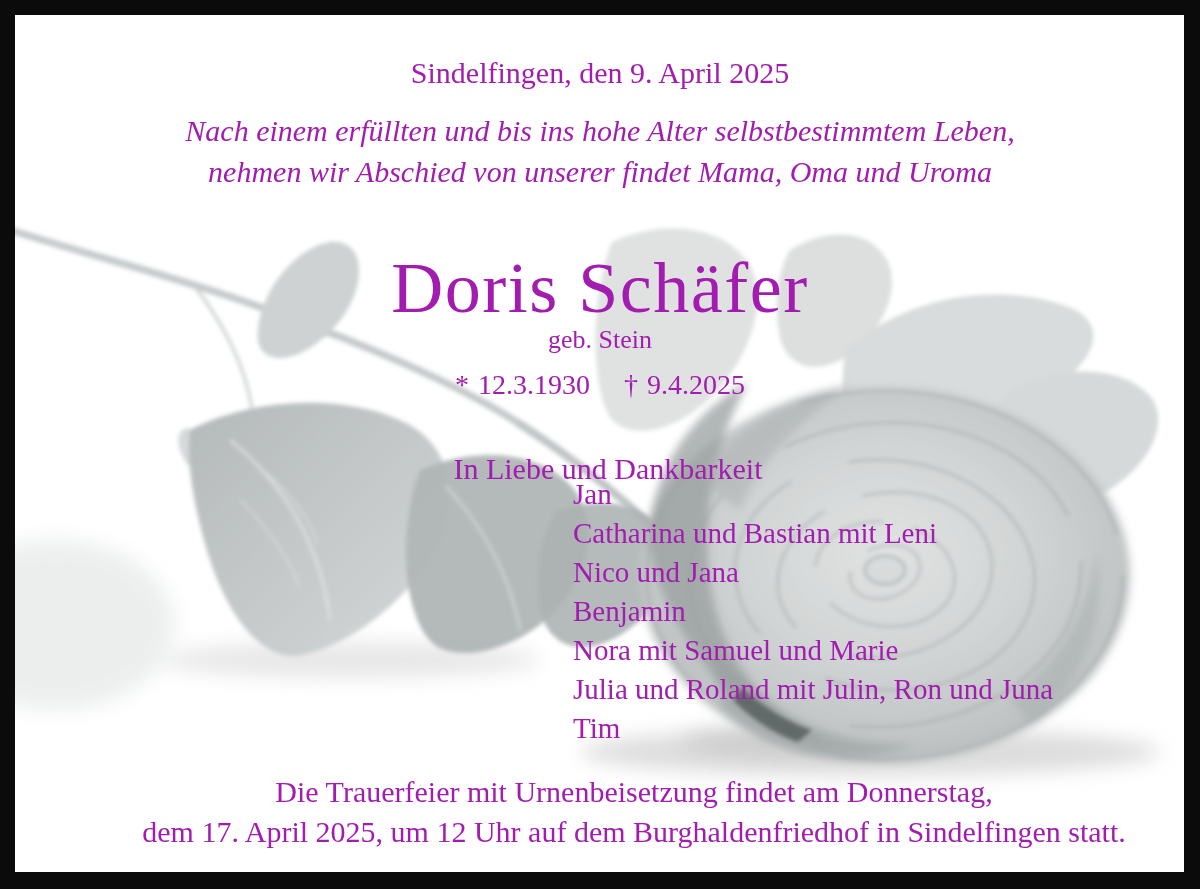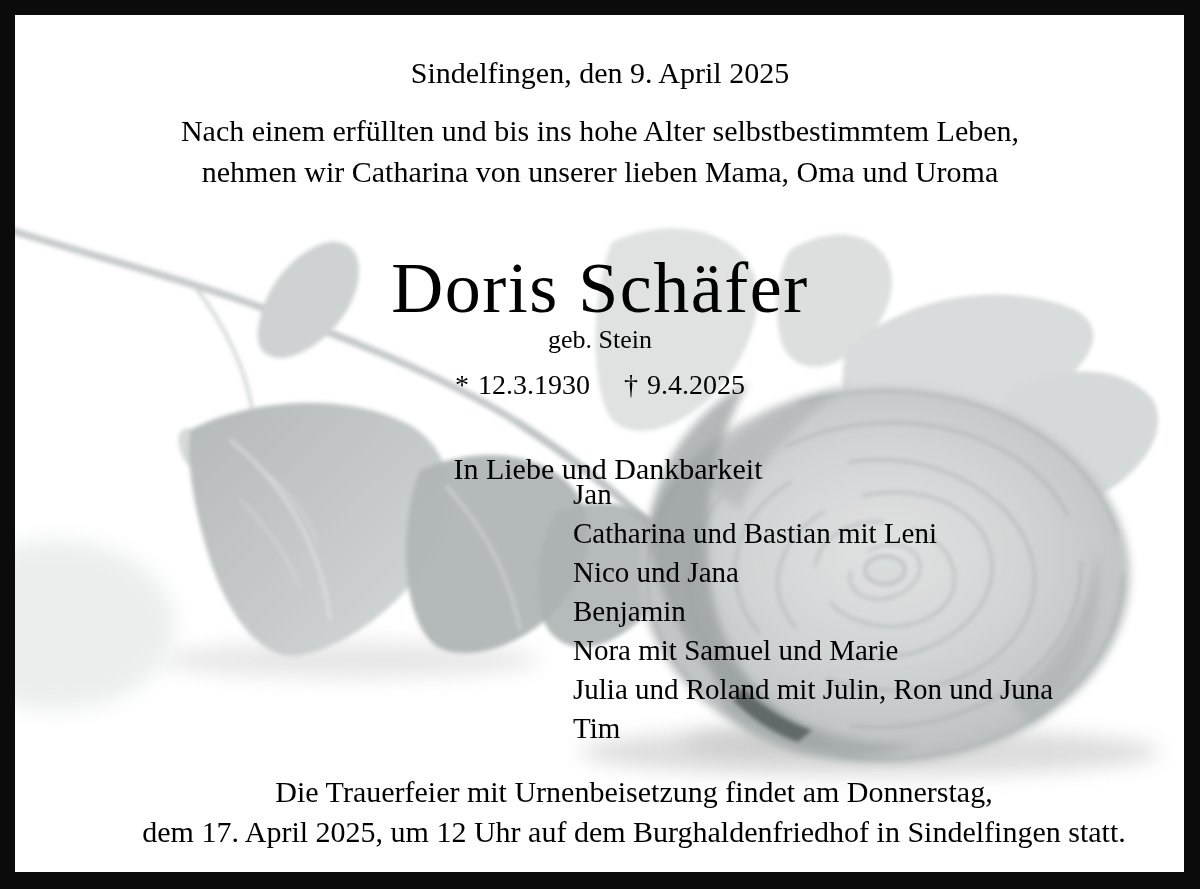--- a/index.html
+++ b/index.html
@@ -3,21 +3,21 @@
 <meta charset="utf-8">
 <style>
   html, body { margin: 0; padding: 0; background: #e8e8e8; }
   .page {
     position: relative;
     width: 1200px;
     height: 889px;
     background: #ffffff;
     overflow: hidden;
     font-family: "Liberation Serif", "DejaVu Serif", serif;
-    color: #000000;
+    color: #a21caf;
   }
   .bg-photo {
     position: absolute;
     inset: 0;
     width: 100%;
     height: 100%;
   }
   .frame {
     position: absolute;
     inset: 0;
@@ -30,21 +30,21 @@
   }
   .txt {
     position: absolute;
     left: 0;
     width: 100%;
     text-align: center;
     z-index: 10;
     white-space: nowrap;
   }
   .dateline   { top: 55px;  font-size: 30px; line-height: 36px; }
-  .intro      { top: 110px; font-size: 30px; line-height: 41px; }
+  .intro      { top: 110px; font-size: 30px; line-height: 41px; font-style: italic; }
   .name       { top: 250px; font-size: 72px; line-height: 76px; letter-spacing: 1.5px; }
   .maiden     { top: 325px; font-size: 26px; line-height: 30px; }
   .dates      { top: 369px; font-size: 28px; line-height: 32px; }
   .dates .death-group { margin-left: 34px; }
   .dates .sym { display: inline-block; margin-right: 9px; }
   .farewell   { top: 451px; font-size: 30px; line-height: 36px; margin-left: 8px; }
   .mourners {
     position: absolute;
     z-index: 10;
     text-align: left;
@@ -131,21 +131,21 @@
       </g>
       <ellipse cx="885" cy="570" rx="20" ry="14" fill="#d7dada" stroke="#8d9292" stroke-width="2" opacity="0.7" filter="url(#b2)"></ellipse>
       <path d="M 742 688 C 765 708 788 722 812 730 L 798 742 C 772 733 748 716 733 700 Z" fill="#585e5e" opacity="0.85" filter="url(#b2)"></path>
     </g>
   </svg>
 
   <div class="txt dateline">Sindelfingen, den 9. April 2025</div>
 
   <div class="txt intro">
     <span class="line">Nach einem erfüllten und bis ins hohe Alter selbstbestimmtem Leben,</span>
-    <span class="line">nehmen wir Catharina von unserer lieben Mama, Oma und Uroma</span>
+    <span class="line">nehmen wir Abschied von unserer findet Mama, Oma und Uroma</span>
   </div>
 
   <div class="txt name">Doris Schäfer</div>
 
   <div class="txt maiden">geb. Stein</div>
 
   <div class="txt dates">
     <span class="birth-group"><span class="sym">*</span><span>12.3.1930</span></span><span class="death-group"><span class="sym">†</span><span>9.4.2025</span></span>
   </div>
 

